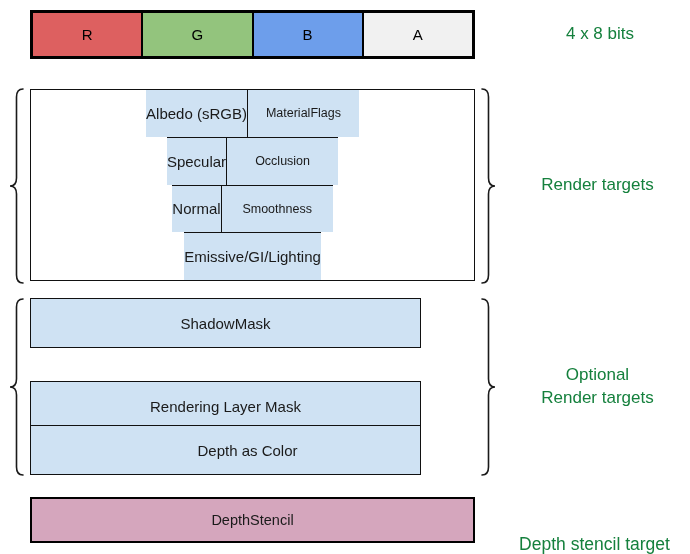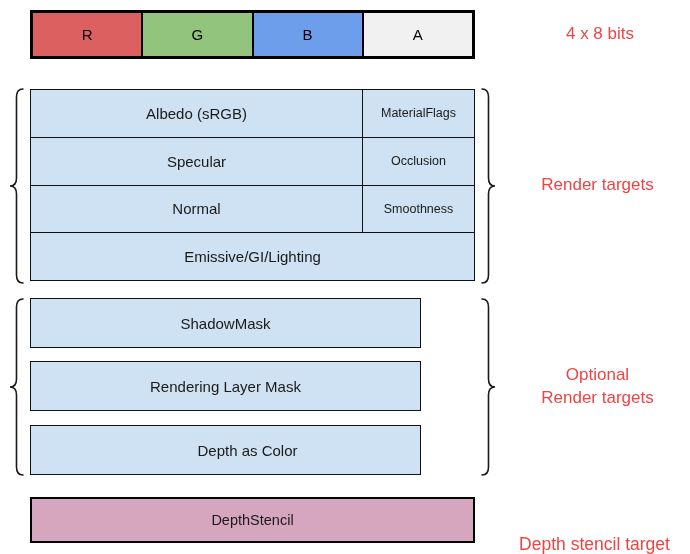--- a/index.html
+++ b/index.html
@@ -17,28 +17,28 @@
     border:3px solid #000;box-sizing:border-box;
     display:flex;background:#fff;
   }
   .topbar .cell{
     flex:1;display:flex;align-items:center;justify-content:center;
     font-size:15px;color:#000;
   }
   .topbar .cell + .cell{border-left:2px solid #000;}
   .caption{
     position:absolute;display:flex;align-items:center;justify-content:center;
-    font-size:17px;color:#ef4444;text-align:center;line-height:1.35;
+    font-size:17px;color:#15803d;text-align:center;line-height:1.35;
   }
   .bits-caption{left:530px;top:10px;width:140px;height:49px;}
   
   .rt-table{
     position:absolute;left:30px;top:89px;width:445px;height:192px;
     border:1.5px solid #111;box-sizing:border-box;
-    display:flex;flex-direction:column;
+    display:flex;flex-direction:column;align-items:center;
   }
   .rt-row{flex:1;display:flex;}
   .rt-row + .rt-row{border-top:1.5px solid #111;}
   .rt-main{
     flex:1;display:flex;align-items:center;justify-content:center;
     font-size:15px;
   }
   .rt-aux{
     width:112px;border-left:1.5px solid #111;box-sizing:border-box;
     display:flex;align-items:center;justify-content:center;
@@ -112,21 +112,21 @@
   <div class="caption rt-caption">Render targets</div>
 
   <svg class="brace brace-l2" width="20" height="180" viewBox="0 0 20 180">
     <path d="M15 2 Q8.5 2 8.5 10 L8.5 82 Q8.5 90 2 90 Q8.5 90 8.5 98 L8.5 170 Q8.5 178 15 178"></path>
   </svg>
   <svg class="brace brace-r2" width="20" height="180" viewBox="0 0 20 180">
     <path d="M5 2 Q11.5 2 11.5 10 L11.5 82 Q11.5 90 18 90 Q11.5 90 11.5 98 L11.5 170 Q11.5 178 5 178"></path>
   </svg>
 
   <div class="opt-box b1" style="background: rgb(207, 226, 243);">ShadowMask</div>
-  <div class="opt-box b2" style="background: rgb(207, 226, 243);">Rendering Layer Mask</div>
+  <div class="opt-box b2" style="background: rgb(207, 226, 243); margin-top: 20px;">Rendering Layer Mask</div>
   <div class="opt-box b3" style="background: rgb(207, 226, 243);">Depth as Color</div>
   <div class="caption opt-caption">
     <span>Optional</span>
     <span>Render targets</span>
   </div>
 
   <div class="ds-box" style="background: rgb(213, 166, 189);">DepthStencil</div>
   <div class="caption ds-caption">Depth stencil target</div>
 
 </div>

